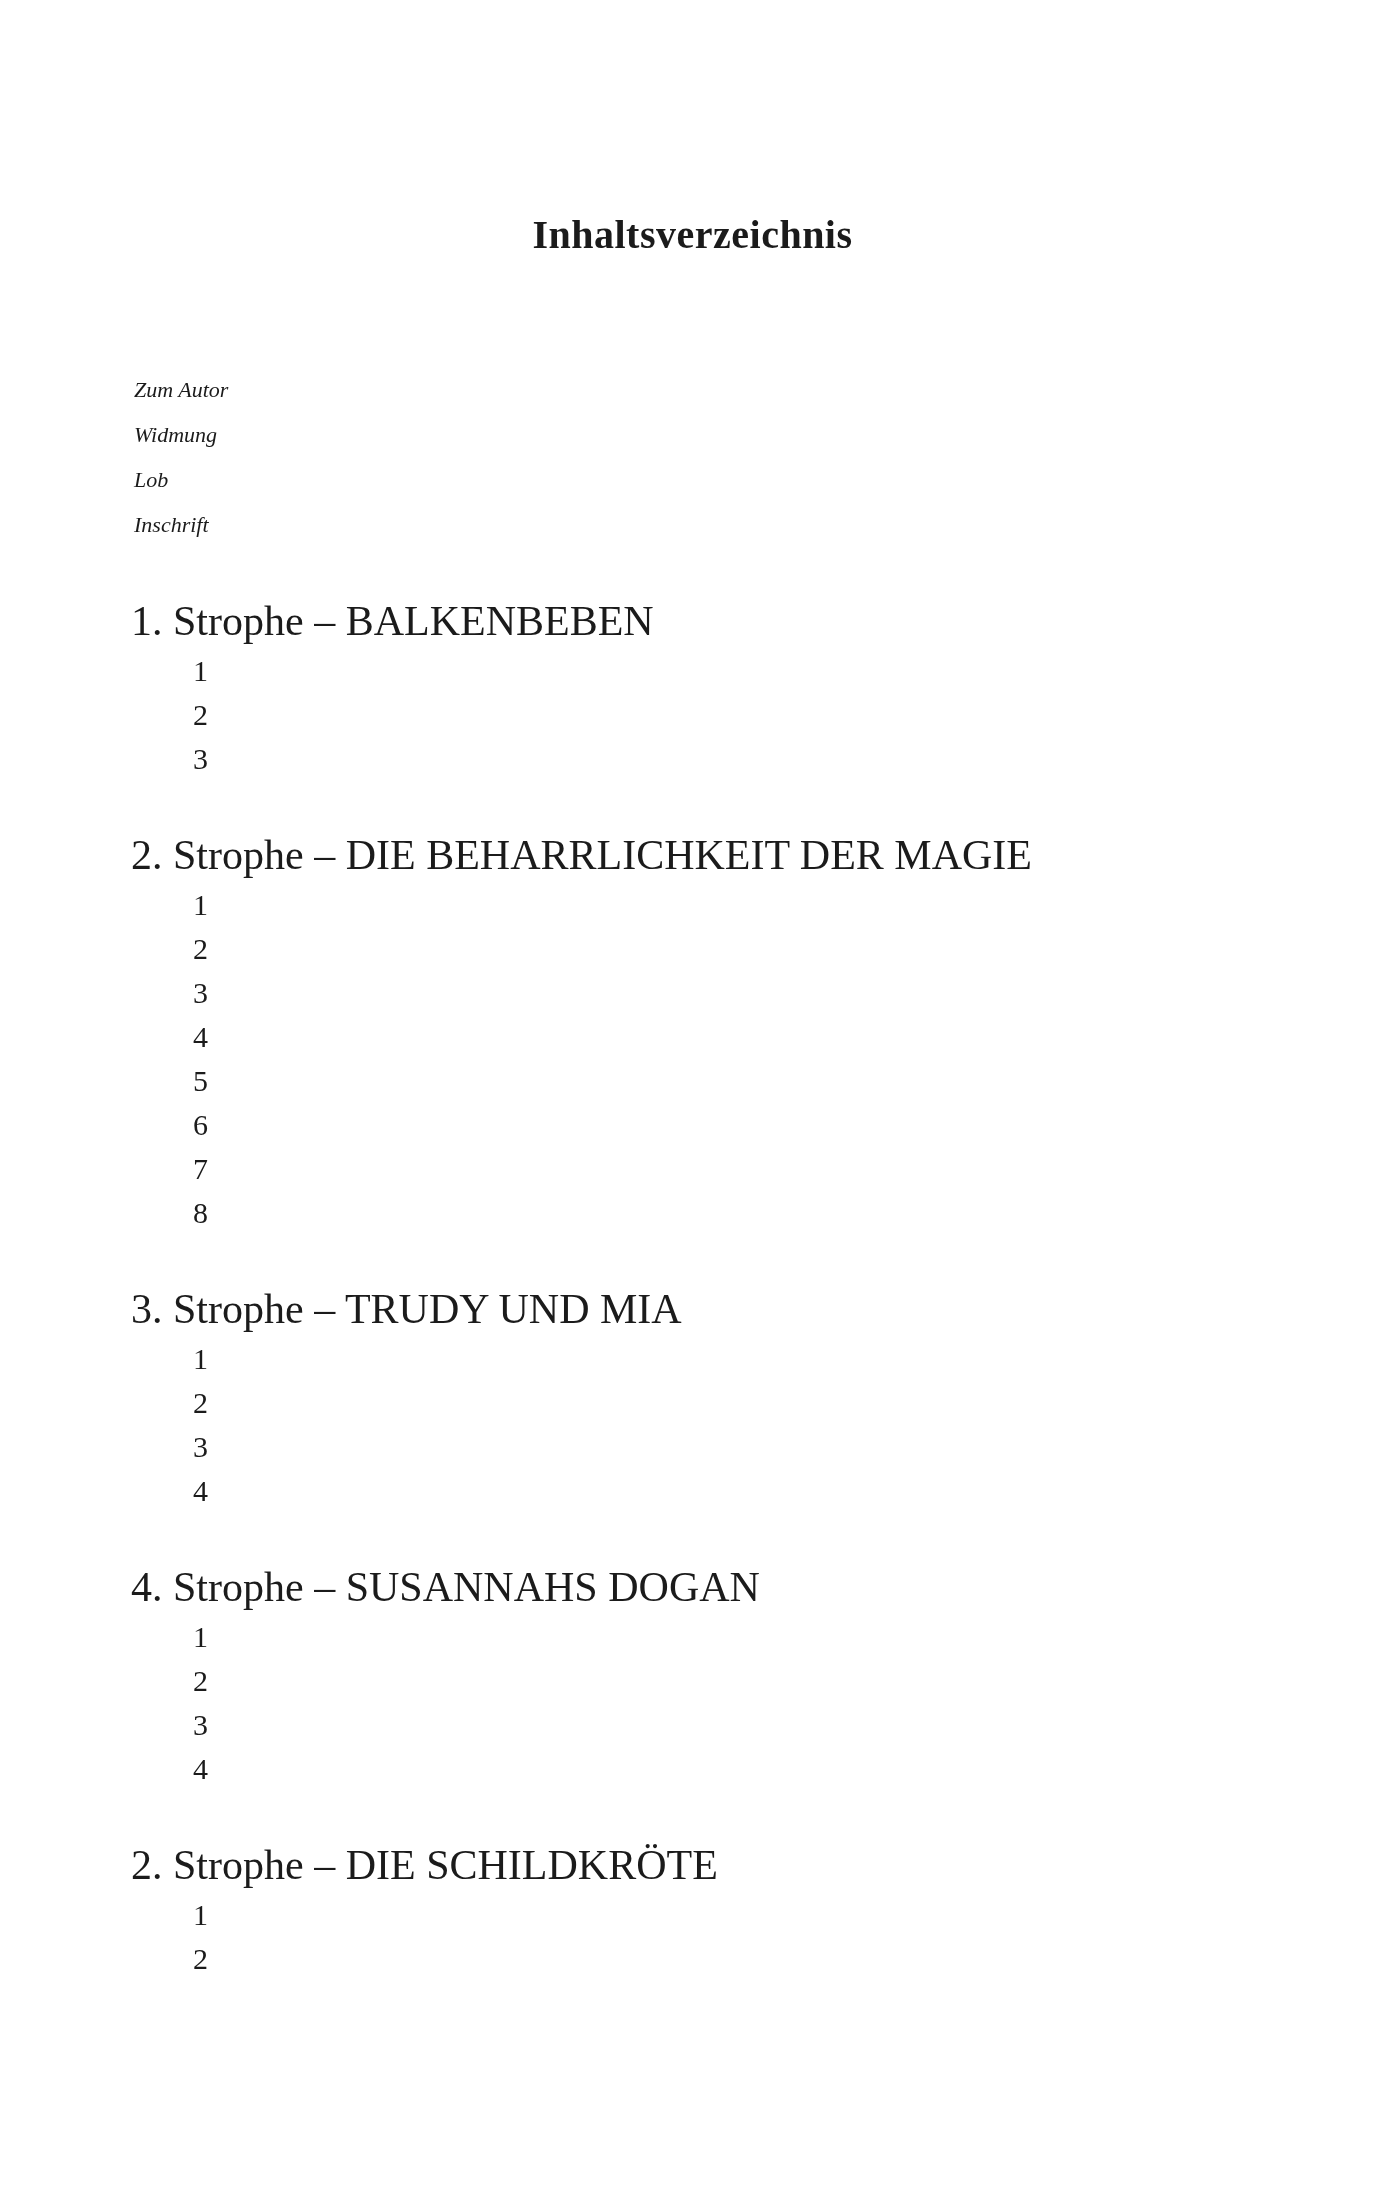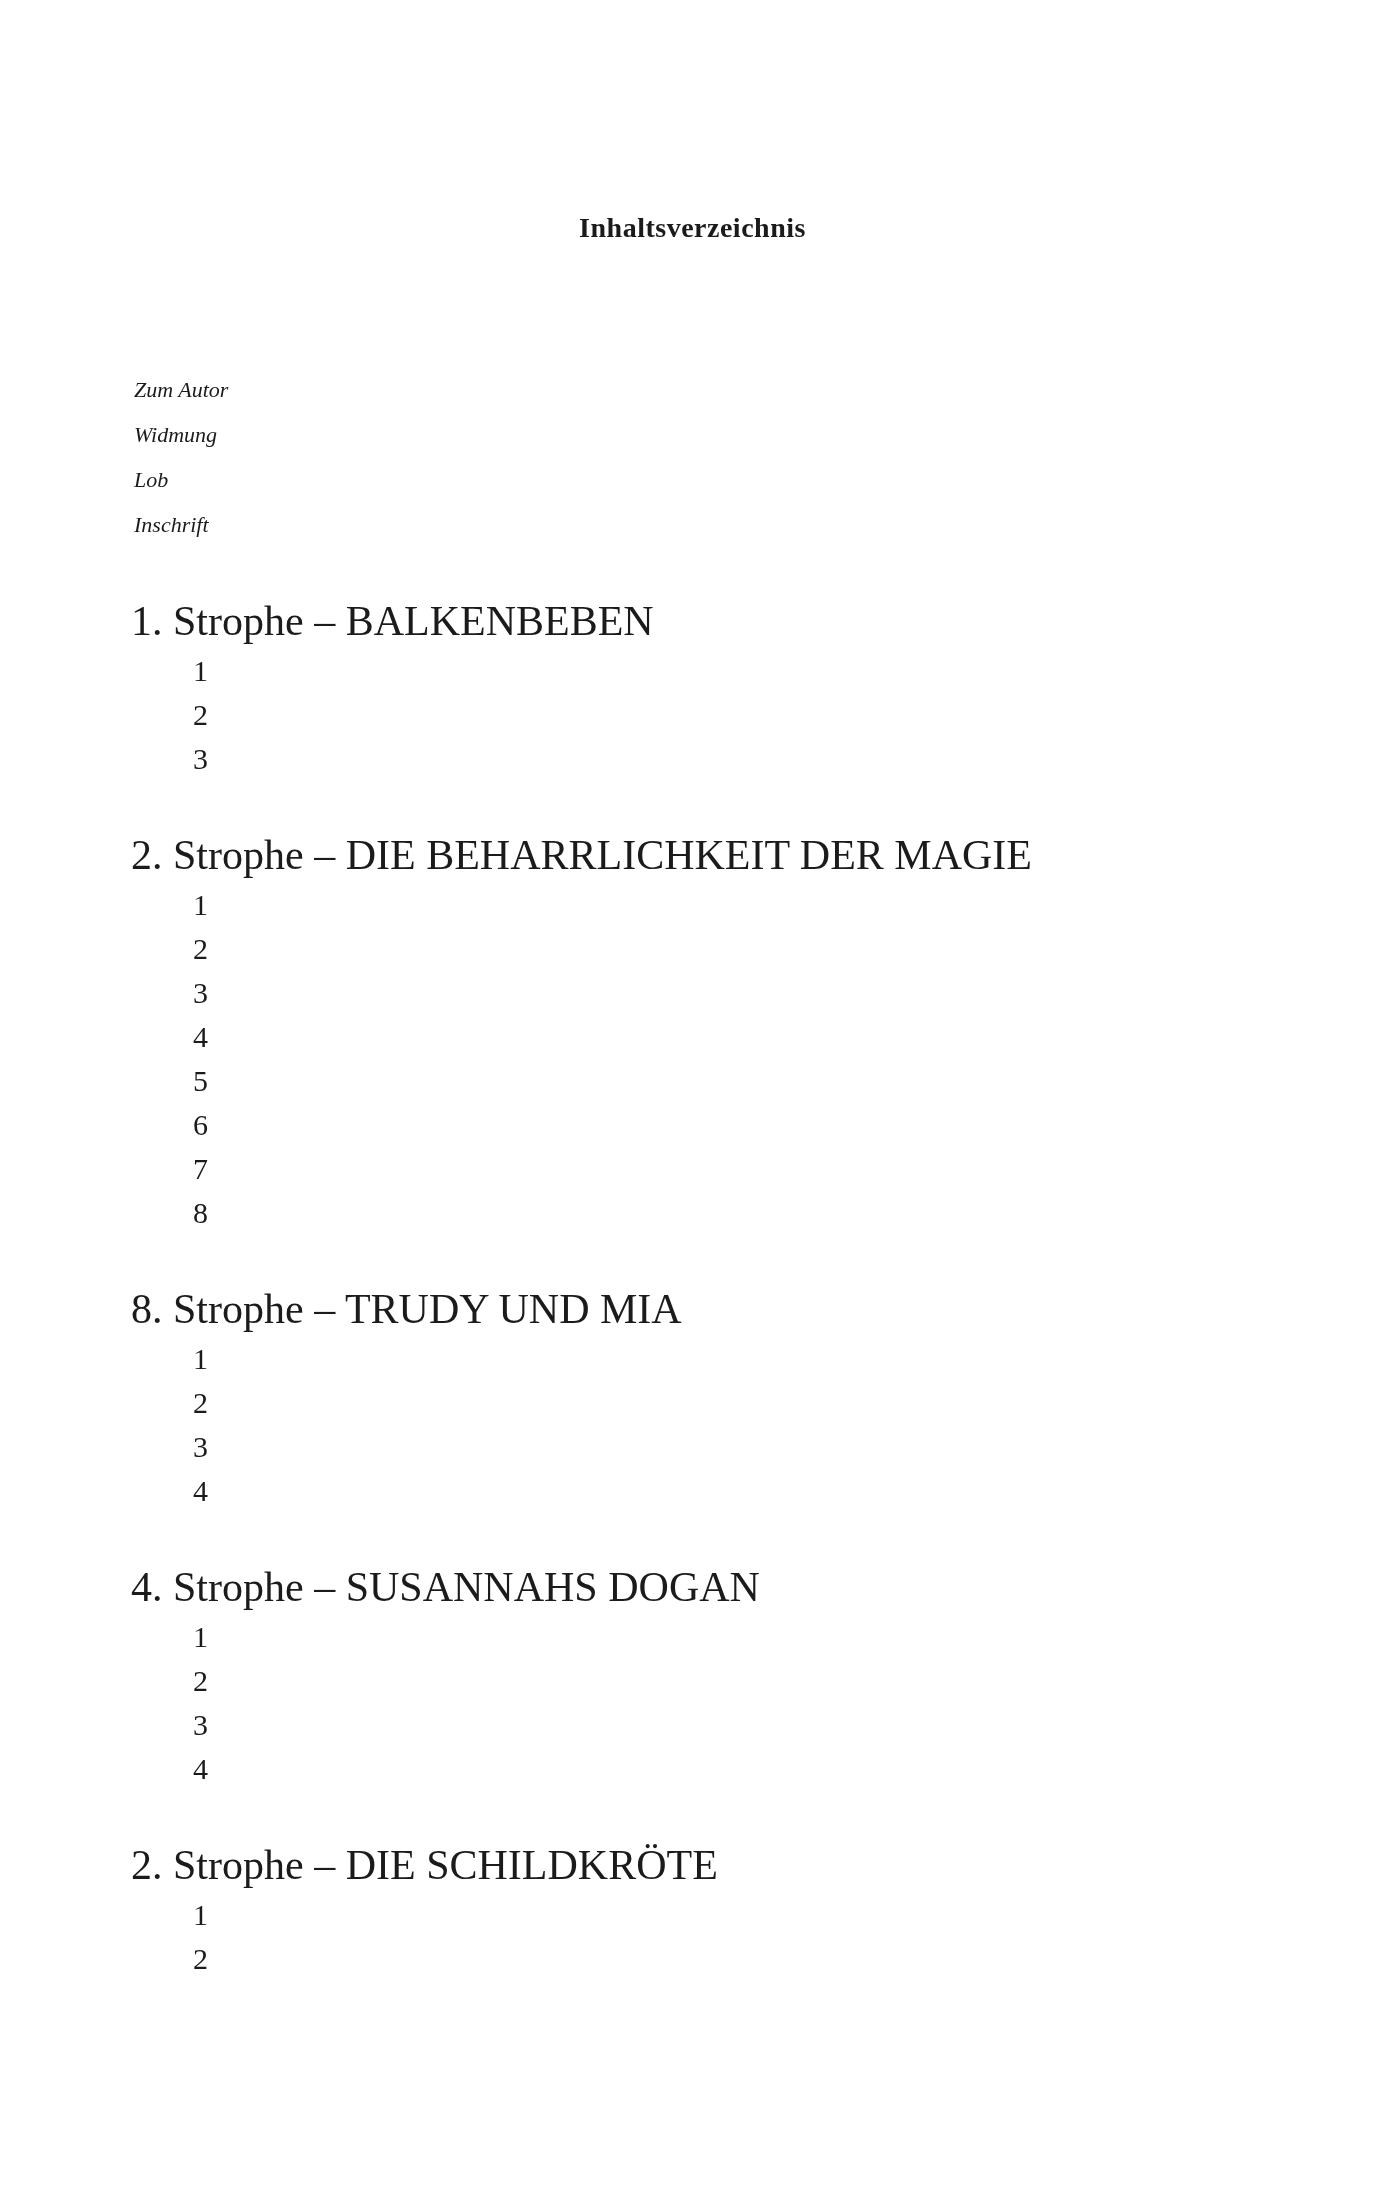--- a/index.html
+++ b/index.html
@@ -16,21 +16,21 @@
     font-family: "Liberation Serif", "DejaVu Serif", serif;
     color: #1b1b1b;
   }
   .toc-title {
     position: absolute;
     top: 211px;
     left: 0;
     width: 100%;
     margin: 0;
     text-align: center;
-    font-size: 28px;
+    font-size: 40px;
     font-weight: 700;
     line-height: 1.2;
     letter-spacing: 0.5px;
   }
   .content {
     position: absolute;
     left: 131px;
     top: 364px;
     width: 1120px;
   }
@@ -99,21 +99,21 @@
         <li>3</li>
         <li>4</li>
         <li>5</li>
         <li>6</li>
         <li>7</li>
         <li>8</li>
       </ul>
     </div>
 
     <div class="section">
-      <p class="section-heading">8. Strophe – TRUDY UND MIA</p>
+      <p class="section-heading">3. Strophe – TRUDY UND MIA</p>
       <ul class="sub-list">
         <li>1</li>
         <li>2</li>
         <li>3</li>
         <li>4</li>
       </ul>
     </div>
 
     <div class="section">
       <p class="section-heading">4. Strophe – SUSANNAHS DOGAN</p>

